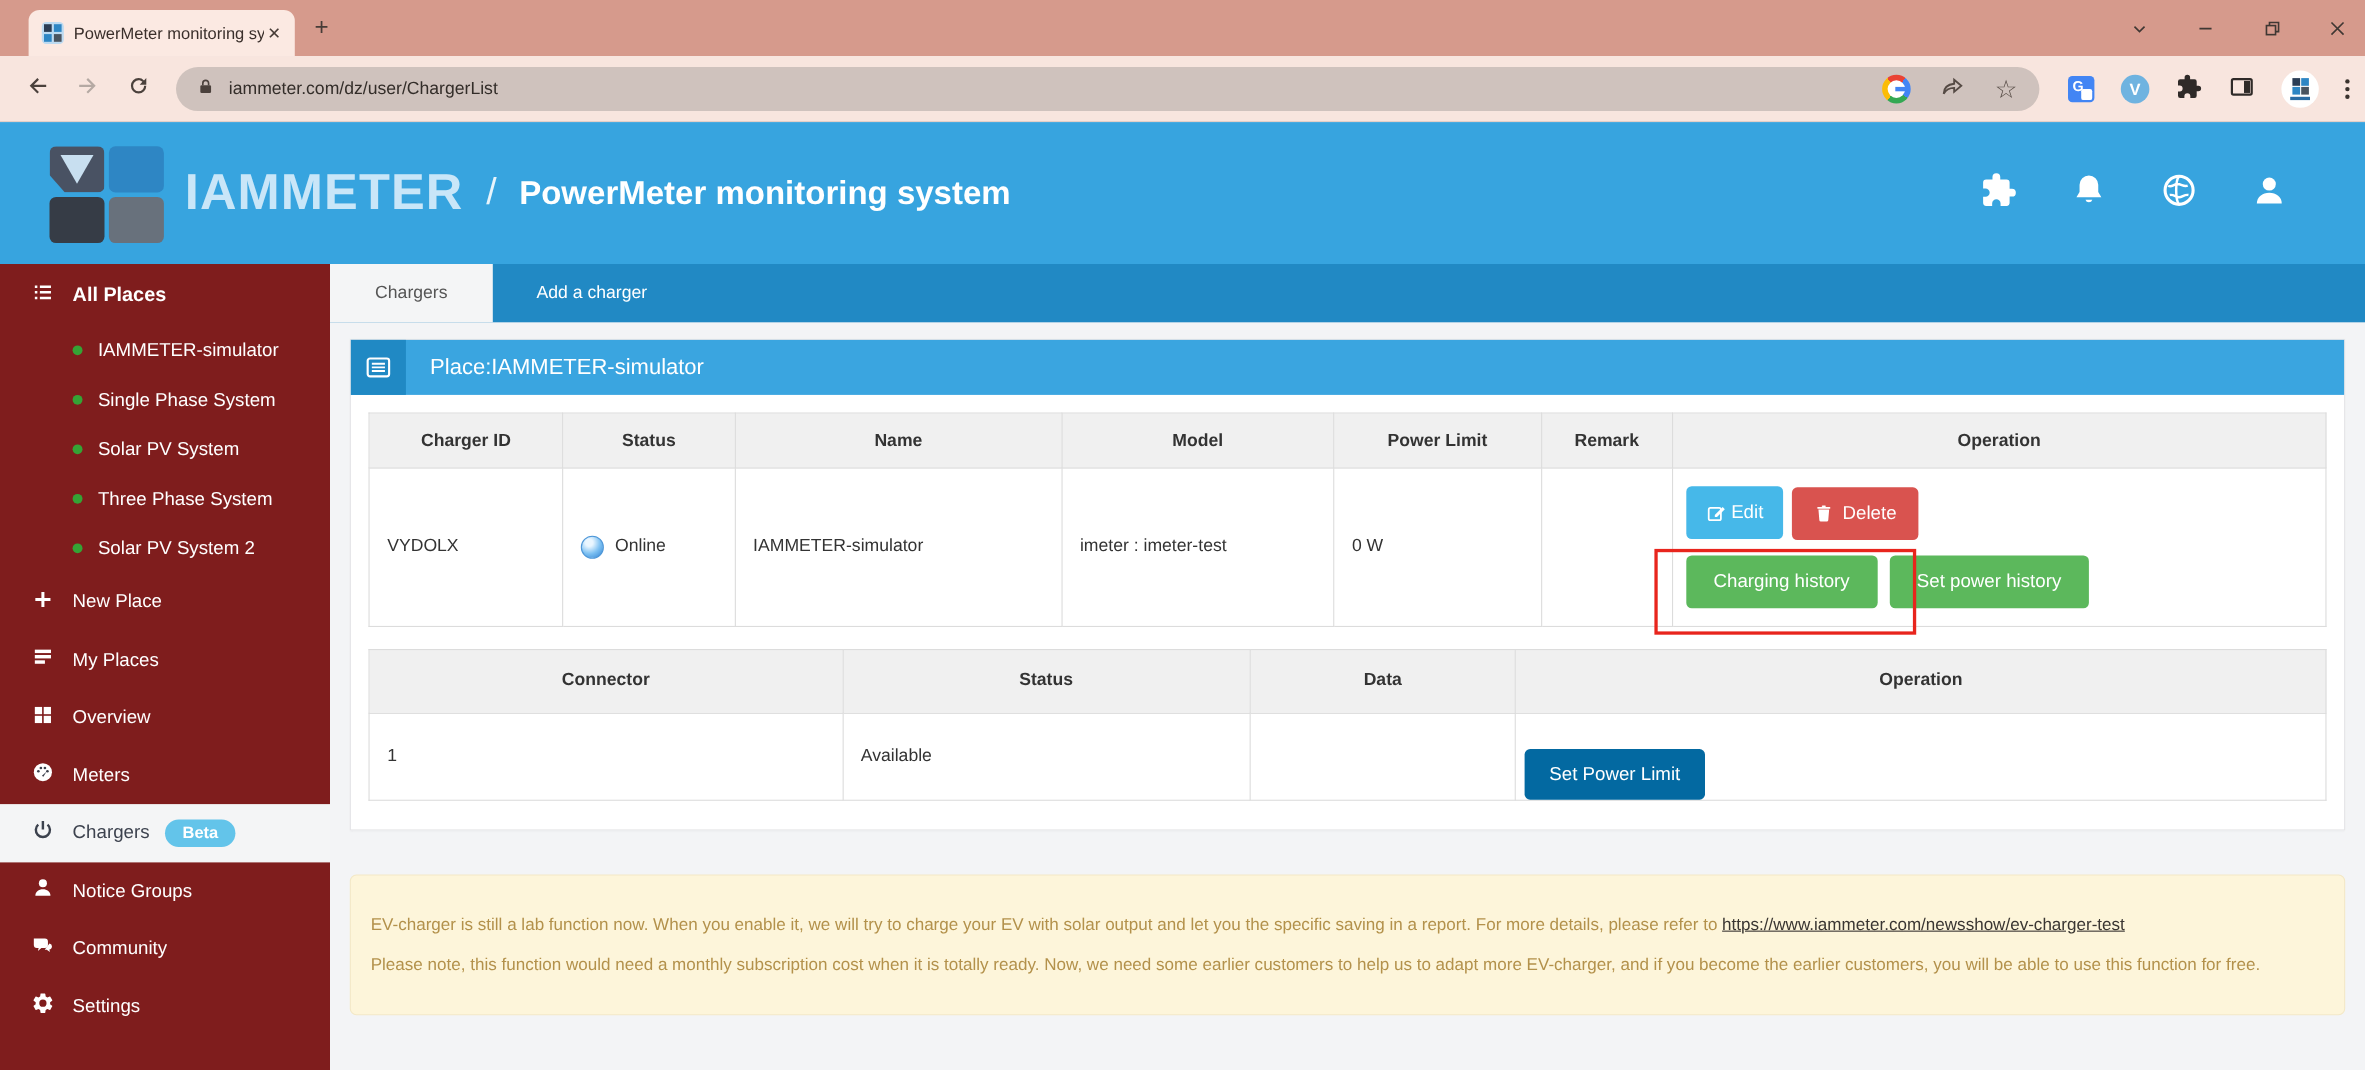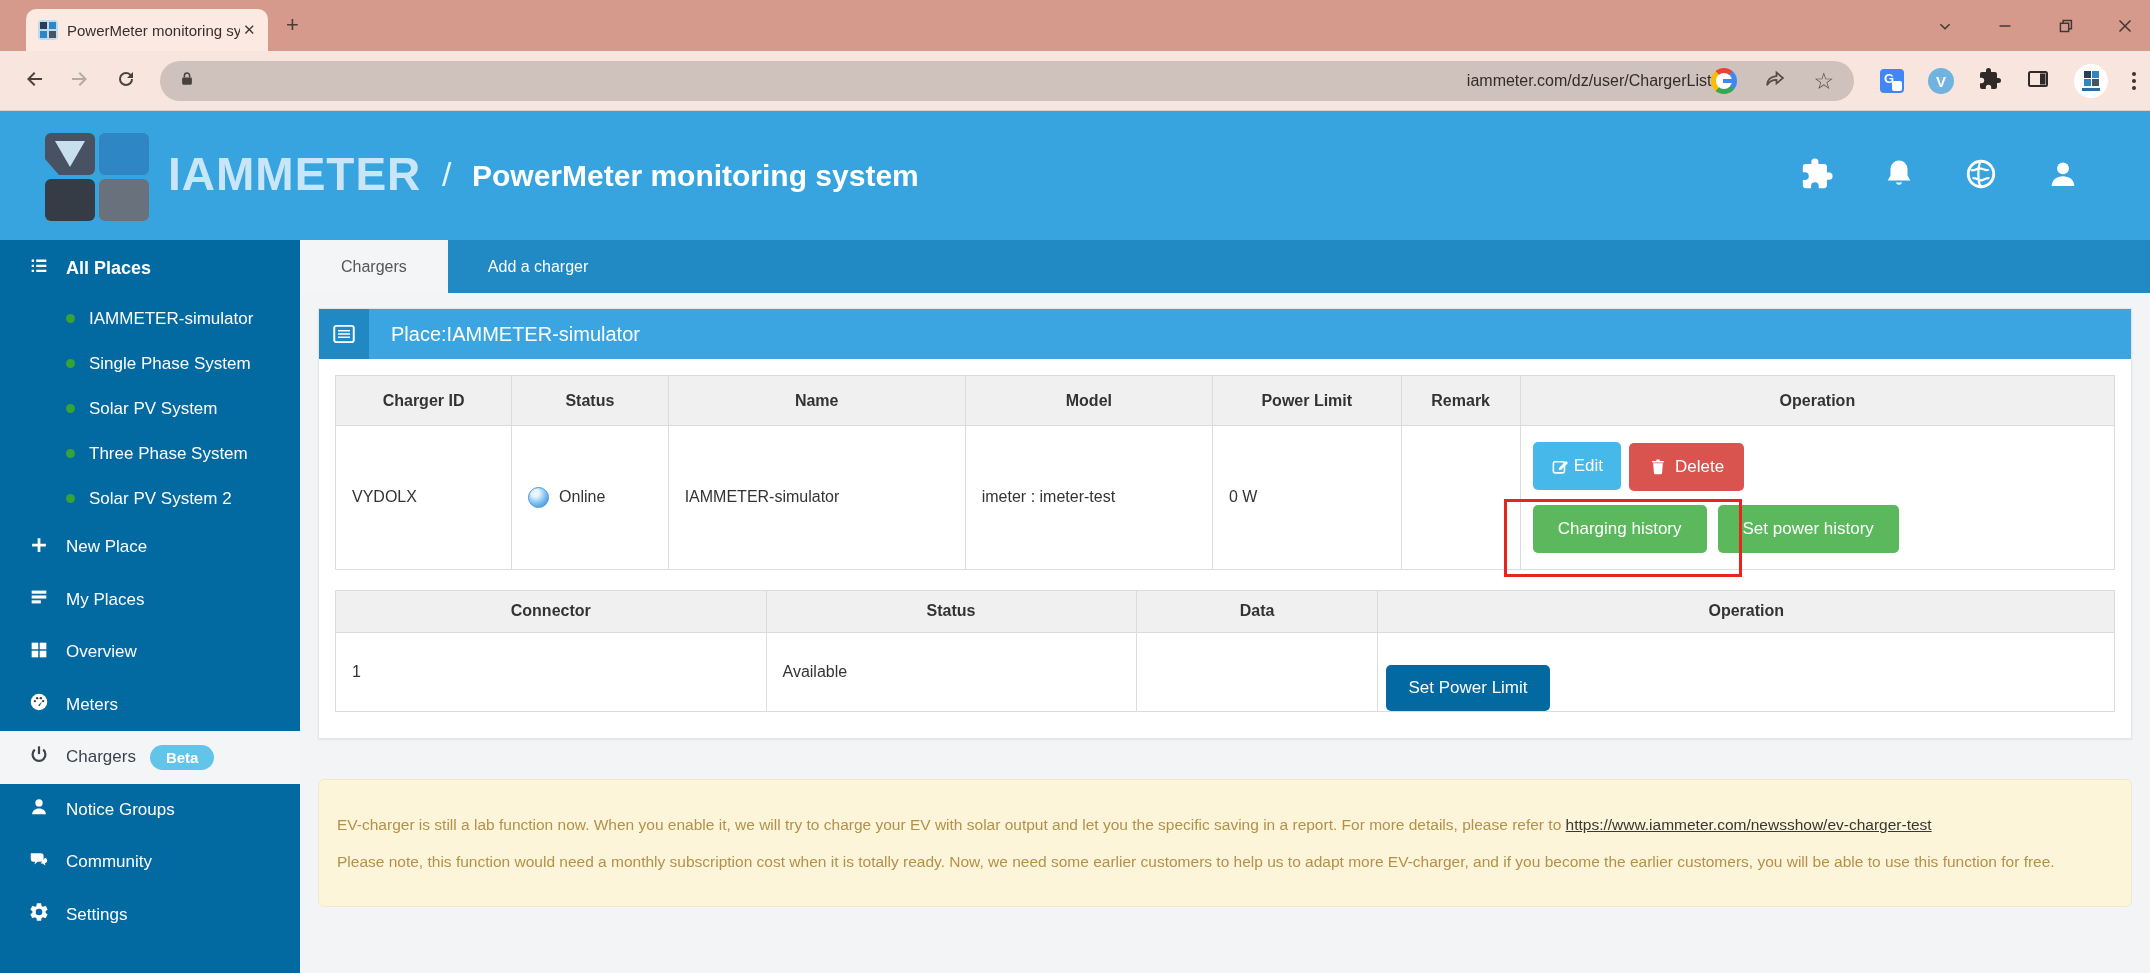--- a/index.html
+++ b/index.html
@@ -16,21 +16,21 @@
   .tab-title { font-size:15px; color:#3a2f2b; white-space:nowrap; overflow:hidden; width:178px; margin-left:9px; }
   .tab-close { margin-left:auto; font-size:15px; color:#473c37; width:18px; text-align:center; cursor:default; }
   .newtab { position:absolute; left:286px; top:12px; font-size:22px; color:#473c37; font-weight:400; }
   .winctrl { position:absolute; right:14px; top:0; height:51px; display:flex; align-items:center; gap:38px; }
   .winctrl svg { display:block; }
 
   .toolbar { position:absolute; left:0; top:51px; width:2150px; height:60px; background:#f8e5de;
     border-bottom:1px solid #e2cfc8; display:flex; align-items:center; }
   .navbtns { display:flex; align-items:center; gap:22px; padding-left:22px; }
   .addrbar { position:absolute; left:160px; top:10px; width:1694px; height:40px; background:#cfc2bd;
-    border-radius:20px; display:flex; align-items:center; padding:0 14px 0 18px;text-align:right; }
+    border-radius:20px; display:flex; align-items:center; padding:0 14px 0 18px; }
   .addr-url { font-size:16px; color:#332d29; margin-left:12px; flex:1 1 auto; white-space:nowrap; }
   .addr-right { display:flex; align-items:center; gap:26px; padding-right:6px; }
   .g-icon { width:26px; height:26px; border-radius:50%; position:relative;
     background:conic-gradient(from -40deg, #ea4335 0 22%, #4285f4 0 47%, #34a853 0 72%, #fbbc05 0 100%); }
   .g-icon::after { content:""; position:absolute; left:5px; top:5px; width:16px; height:16px; border-radius:50%; background:#fff; }
   .g-icon::before { content:""; position:absolute; right:3px; top:11px; width:11px; height:4px; background:#4285f4; z-index:2; }
   .star { font-size:23px; color:#564b45; line-height:1; }
   .ext-icons { position:absolute; right:14px; top:0; height:60px; display:flex; align-items:center; gap:24px; }
   .translate-ic { width:24px; height:24px; border-radius:4px; background:#4285f4; position:relative; }
   .translate-ic span { position:absolute; left:4px; top:2px; color:#fff; font-size:13px; font-weight:bold; }
@@ -54,21 +54,21 @@
     border-left:15px solid transparent; border-right:15px solid transparent; border-top:26px solid #c8dff0; }
   .sq-tr { background:#2e86c4; }
   .sq-bl { background:#363c46; }
   .sq-br { background:#68717c; }
   .brand { position:absolute; left:168px; top:36px; font-size:46px; font-weight:bold; color:#c9e6f8; letter-spacing:1px; }
   .brand-sep { position:absolute; left:442px; top:44px; font-size:34px; color:#e8f4fb; font-weight:300; }
   .app-title { position:absolute; left:472px; top:48px; font-size:30px; font-weight:bold; color:#ffffff; }
   .hdr-icons { position:absolute; right:70px; top:0; height:129px; display:flex; align-items:center; gap:48px; }
 
   
-  .sidebar { position:absolute; left:0; top:240px; width:300px; height:733px; background:#0369a1; color:#fff; }
+  .sidebar { position:absolute; left:0; top:240px; width:300px; height:733px; background:#7f1d1d; color:#fff; }
   .sb-item { display:flex; align-items:center; height:52.5px; padding-left:28px; font-size:17px; cursor:default; }
   .sb-item .lbl { margin-left:16px; }
   .sb-head { height:56px; font-weight:bold; font-size:18px; }
   .sb-place { height:45px; padding-left:66px; }
   .sb-place .dot { width:9px; height:9px; border-radius:50%; background:#35a335; }
   .sb-place .lbl { margin-left:14px; font-size:17px; }
   .sb-active { background:#f4f5f6; color:#3c424e; }
   .beta { margin-left:14px; background:#63c4ea; color:#fff; font-size:15px; font-weight:bold;
     padding:4px 16px; border-radius:15px; }
 
@@ -98,21 +98,21 @@
     border-radius:5px; padding:14px 20px; cursor:pointer; font-family:inherit; }
   .btn-edit { background:#46b8e9; padding:14px 18px; gap:4px;justify-content:flex-end; }
   .btn-del { background:#d9534f; margin-left:8px; }
   .btn-green { background:#5cb85c; padding:14px 25px; }
   .oprow2 { position:relative; margin-top:14px; display:inline-block; }
   .red-rect { position:absolute; left:-29px; top:-6px; width:238px; height:78px;
     border:3px solid #e8251d; pointer-events:none; }
   .btn-sph { margin-left:11px; }
 
   .subwrap { margin-top:20px; }
-  .t2 th { height:42px; }
+  .t2 th { height:58px; }
   .t2 td { height:72px; }
   .btn-spl { background:#0369a1; padding:13px 22px;margin-top:32px; }
 
   .notice { margin-top:40px; background:#fdf5da; border:1px solid #f3e8c6; border-radius:6px;
     padding:26px 18px; font-size:15.5px; color:#b3914b; line-height:2.4; }
   .notice a { color:#3a3632; text-decoration:underline; cursor:pointer;text-align:right; }
 </style>
 </head>
 <body>
 

